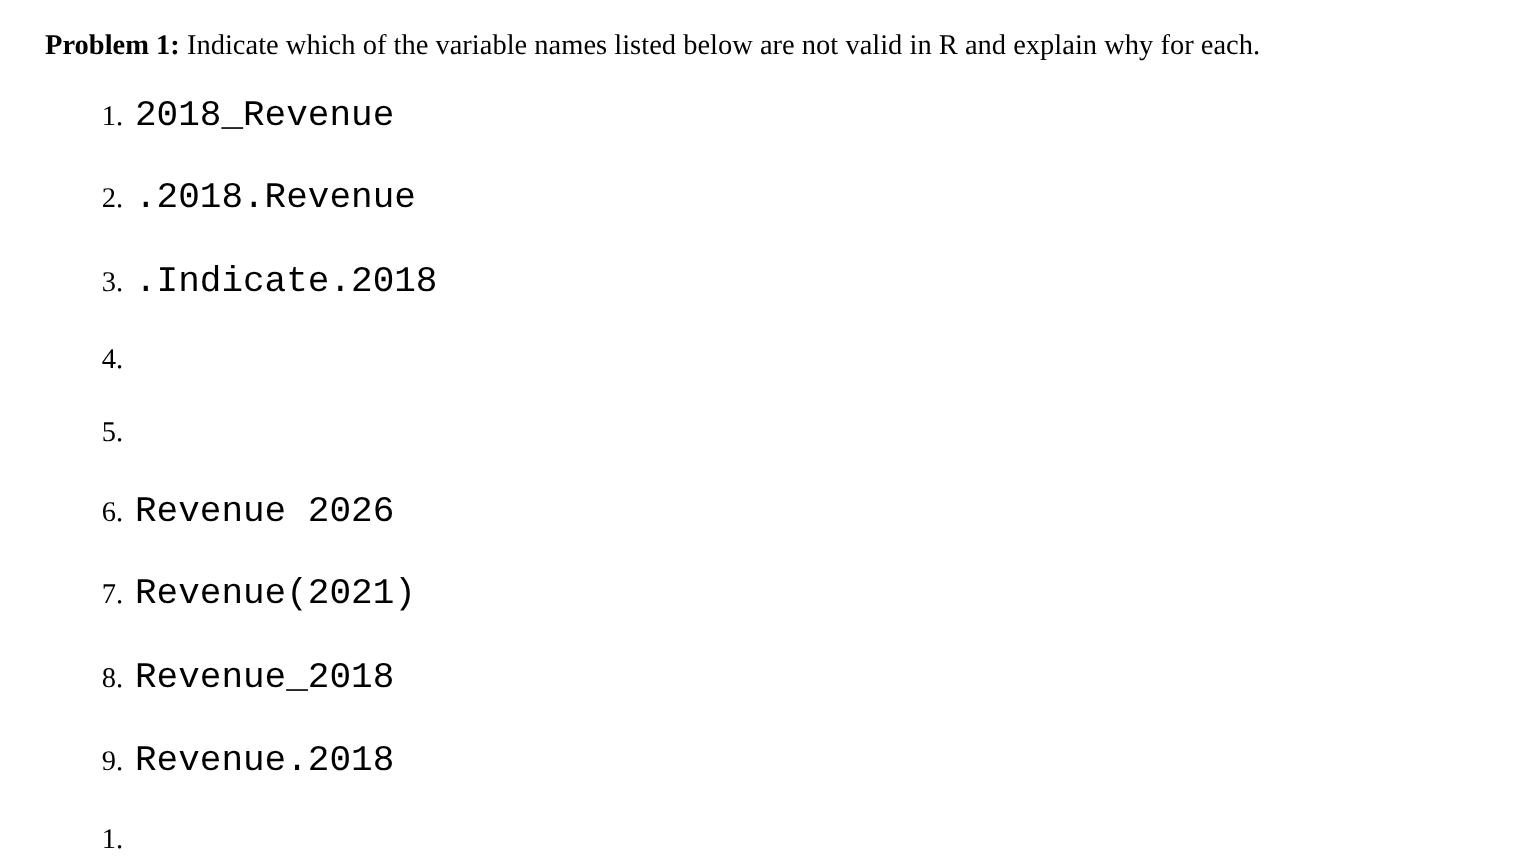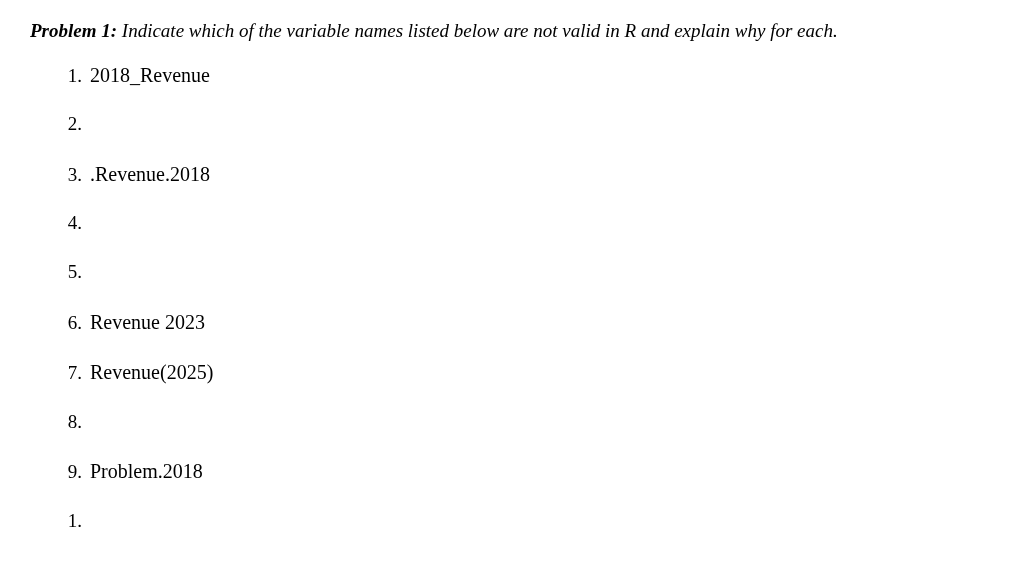--- a/index.html
+++ b/index.html
@@ -11,21 +11,20 @@
       font-family: Georgia, 'Times New Roman', Times, serif;
       font-size: 19px;
       color: #000;
       background: #fff;
       padding: 18px 30px;
       width: 1024px;
       line-height: 1.4;
     }
     .problem-heading {
       margin-bottom: 16px;
-      font-style: italic;
     }
     .problem-label {
       font-weight: bold;
     }
     .problem-text {
       font-weight: normal;
     }
     .list {
       padding-left: 28px;
       counter-reset: item;
@@ -37,61 +36,63 @@
       display: flex;
       align-items: baseline;
     }
     .list-marker {
       min-width: 24px;
       text-align: right;
       margin-right: 8px;
       font-family: Georgia, 'Times New Roman', Times, serif;
     }
     .code {
-      font-family: Liberation Serif, serif;
-      font-size: 20px;
+      font-family: Liberation Mono, monospace;
+      font-size: 24px;
       white-space: pre;
     }
   </style>
 </head>
 <body>
 
 <div class="problem-heading">
   <span class="problem-label">Problem 1:</span><span class="problem-text"> Indicate which of the variable names listed below are not valid in R and explain why for each.</span>
 </div>
 
 <ol class="list">
   <li class="list-item">
     <span class="list-marker">1.</span>
     <span class="code">2018_Revenue</span>
   </li>
   <li class="list-item">
     <span class="list-marker">2.</span>
+    <span class="code">.2018.Revenue</span>
   </li>
   <li class="list-item">
     <span class="list-marker">3.</span>
-    <span class="code">.Revenue.2018</span>
+    <span class="code">.Indicate.2018</span>
   </li>
   <li class="list-item">
     <span class="list-marker">4.</span>
   </li>
   <li class="list-item">
     <span class="list-marker">5.</span>
   </li>
   <li class="list-item">
     <span class="list-marker">6.</span>
-    <span class="code">Revenue 2023</span>
+    <span class="code">Revenue 2026</span>
   </li>
   <li class="list-item">
     <span class="list-marker">7.</span>
-    <span class="code">Revenue(2025)</span>
+    <span class="code">Revenue(2021)</span>
   </li>
   <li class="list-item">
     <span class="list-marker">8.</span>
+    <span class="code">Revenue_2018</span>
   </li>
   <li class="list-item">
     <span class="list-marker">9.</span>
-    <span class="code">Problem.2018</span>
+    <span class="code">Revenue.2018</span>
   </li>
   <li class="list-item">
     <span class="list-marker">1.</span>
   </li>
 </ol>
 
 </body></html>

